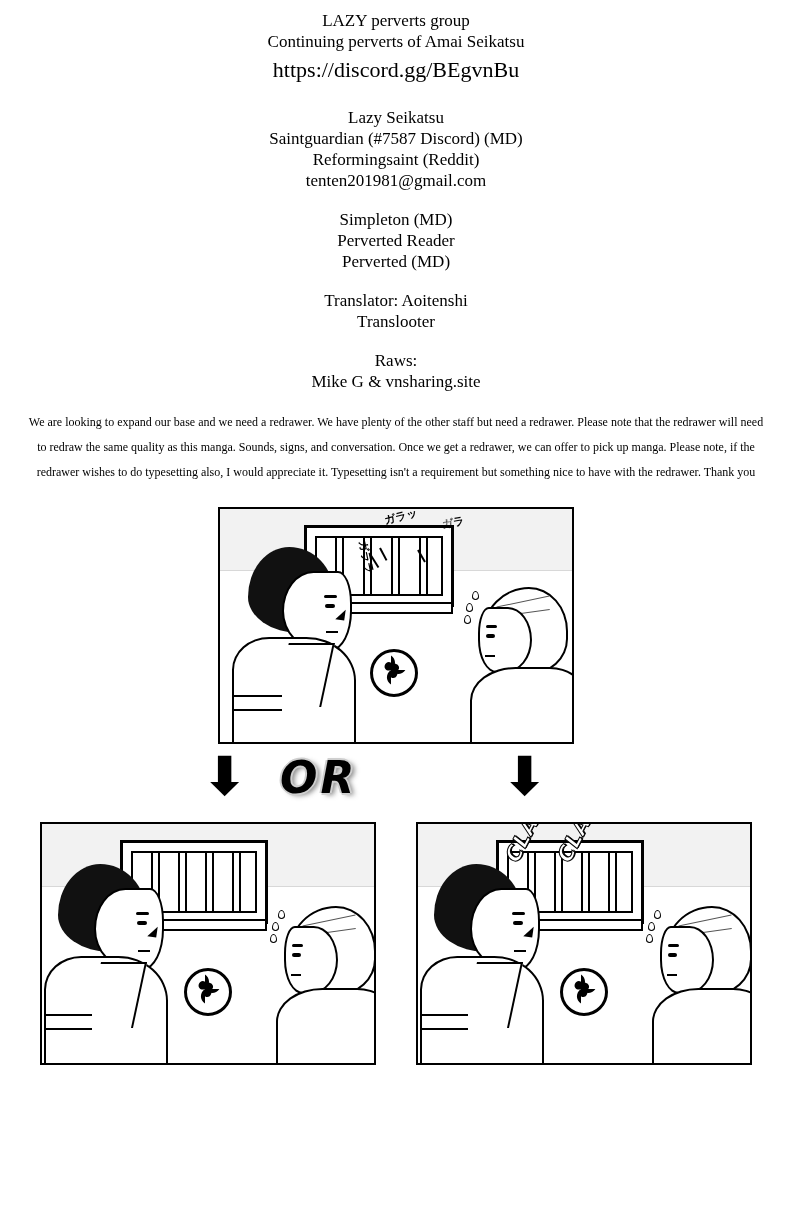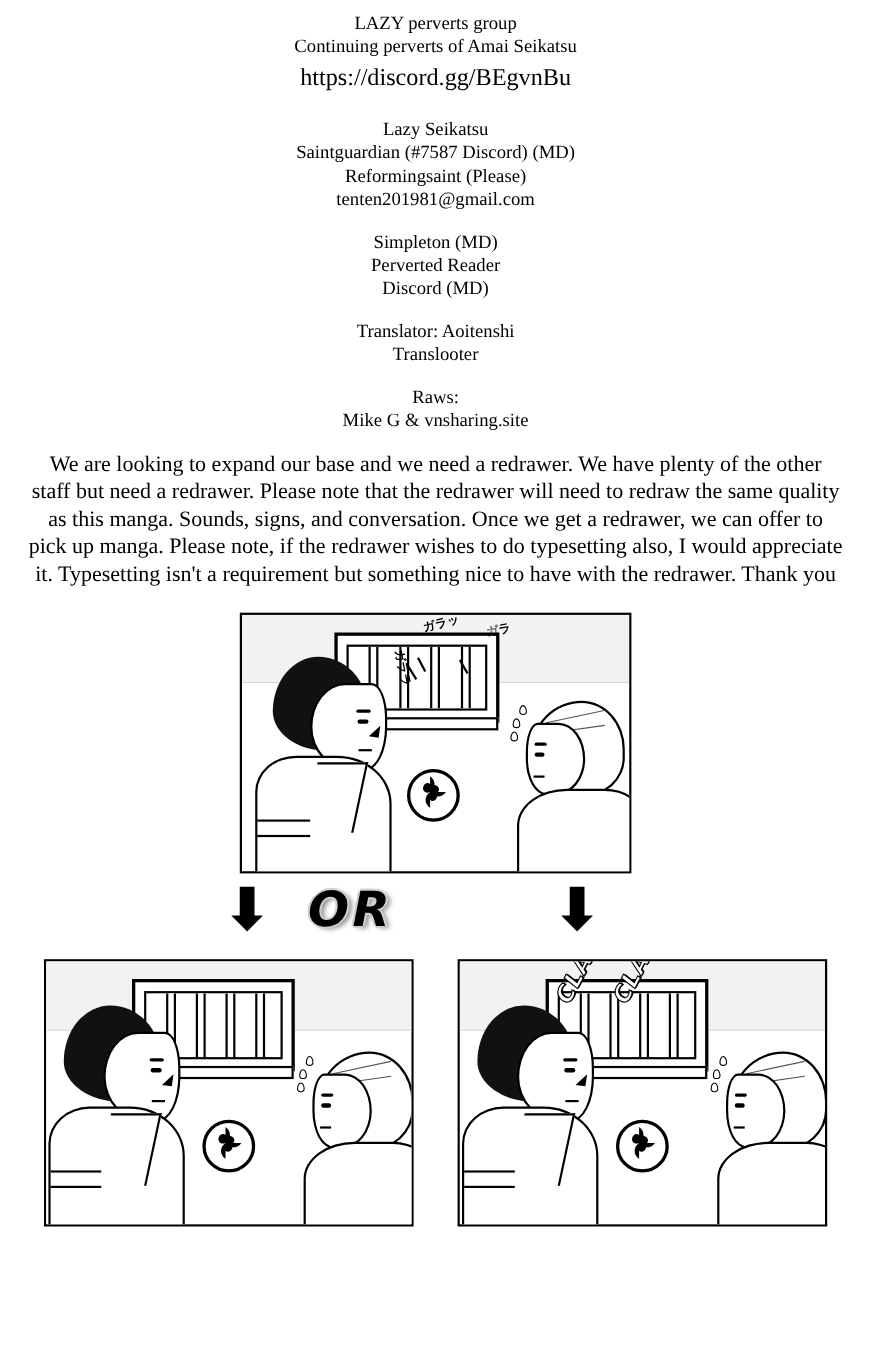--- a/index.html
+++ b/index.html
@@ -41,21 +41,21 @@
   }
   .credits .gap {
     height: 18px;
   }
 
   
   .notice {
     width: 760px;
     margin: 18px auto 0 auto;
     text-align: center;
-    font-size: 20px;
+    font-size: 12px;
     line-height: 25px;
     padding: 0 10px;
     box-sizing: border-box;
   }
 
   
   .panels {
     position: relative;
     width: 792px;
     margin-top: 22px;
@@ -323,28 +323,28 @@
 
   <div class="credits">
     <div class="line">LAZY perverts group</div>
     <div class="line">Continuing perverts of Amai Seikatsu</div>
     <div class="discord">https://discord.gg/BEgvnBu</div>
 
     <div class="gap"></div>
 
     <div class="line">Lazy Seikatsu</div>
     <div class="line">Saintguardian (#7587 Discord) (MD)</div>
-    <div class="line">Reformingsaint (Please)</div>
+    <div class="line">Reformingsaint (Reddit)</div>
     <div class="line">tenten201981@gmail.com</div>
 
     <div class="gap"></div>
 
     <div class="line">Simpleton (MD)</div>
     <div class="line">Perverted Reader</div>
-    <div class="line">Discord (MD)</div>
+    <div class="line">Perverted (MD)</div>
 
     <div class="gap"></div>
 
     <div class="line">Translator: Aoitenshi</div>
     <div class="line">Translooter</div>
 
     <div class="gap"></div>
 
     <div class="line">Raws:</div>
     <div class="line">Mike G &amp; vnsharing.site</div>

